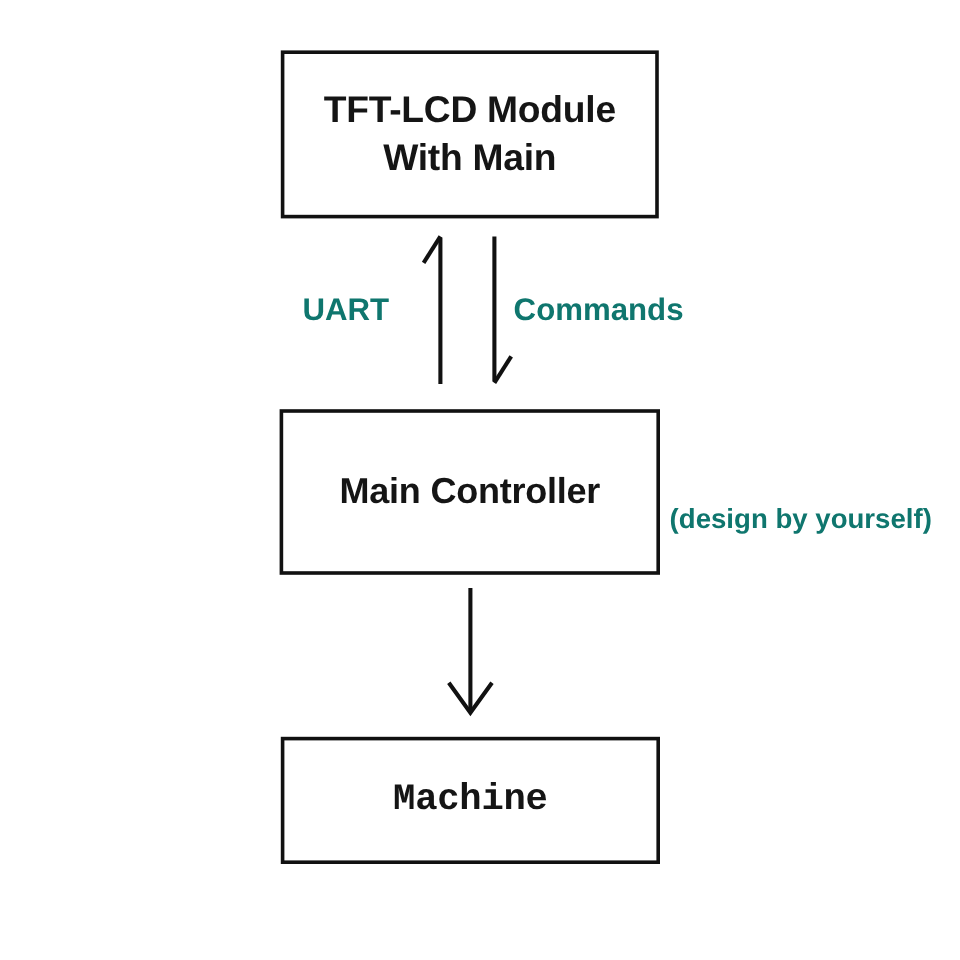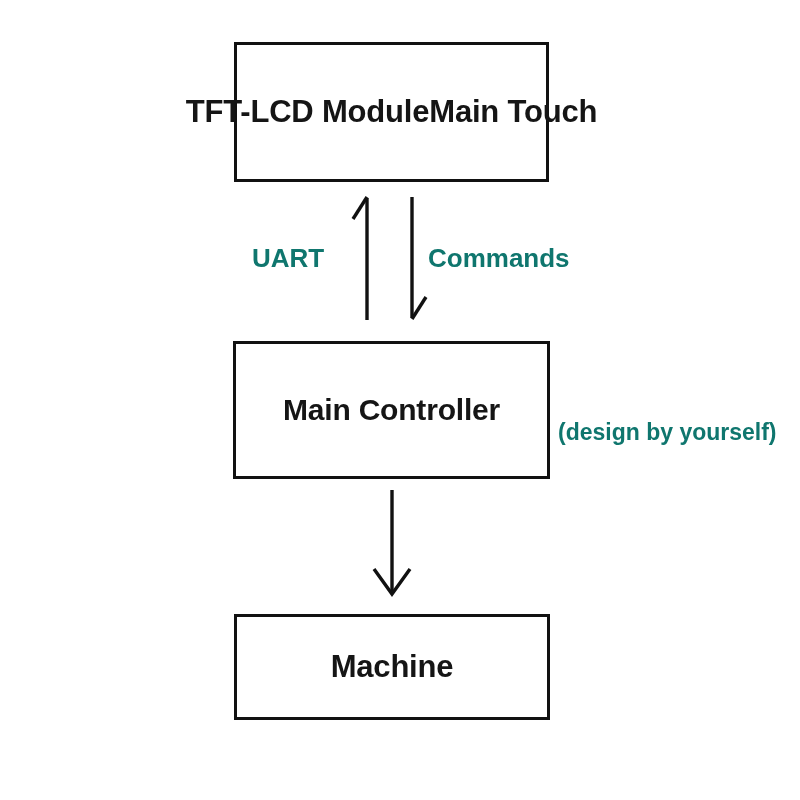--- a/index.html
+++ b/index.html
@@ -17,21 +17,21 @@
     height: 800px;
     background: #ffffff;
     overflow: hidden;
   }
   .node-box {
     position: absolute;
     box-sizing: border-box;
     border: 3px solid #111111;
     background: #ffffff;
     display: flex;
-    flex-direction: row;
+    flex-direction: column;
     align-items: center;
     justify-content: center;
     text-align: center;
   }
   .node-line {
     font-weight: bold;
     color: #151515;
     letter-spacing: -0.2px;
     line-height: 1.28;
     white-space: nowrap;
@@ -53,21 +53,21 @@
     height: 138px;
   }
   #box-controller .node-line { font-size: 30px; }
 
   #box-machine {
     left: 234px;
     top: 614px;
     width: 316px;
     height: 106px;
   }
-  #box-machine .node-line { font-size: 31px; }
+  #box-machine .node-line { font-size: 31px; font-family: Liberation Mono, monospace; }
 
   
   .edge-label {
     position: absolute;
     font-weight: bold;
     color: #0f766e;
     white-space: nowrap;
   }
   #label-uart {
     left: 252px;
@@ -109,21 +109,21 @@
     stroke-linejoin: miter;
   }
 </style>
 </head>
 <body>
 
 <div id="diagram-root">
 
   <div class="node-box" id="box-lcd">
     <div class="node-line">TFT-LCD Module</div>
-    <div class="node-line">Main Touch</div>
+    <div class="node-line">With Main</div>
   </div>
 
   <div class="node-box" id="box-controller">
     <div class="node-line">Main Controller</div>
   </div>
 
   <div class="node-box" id="box-machine">
     <div class="node-line">Machine</div>
   </div>
 

